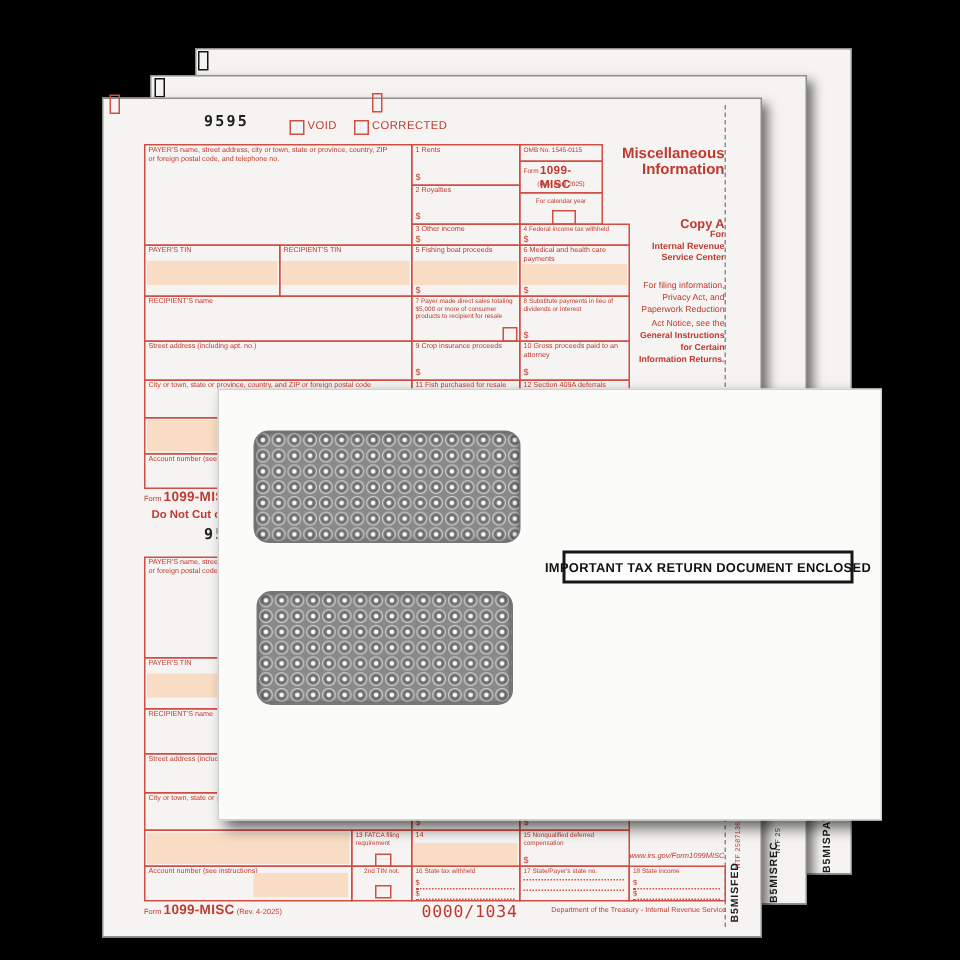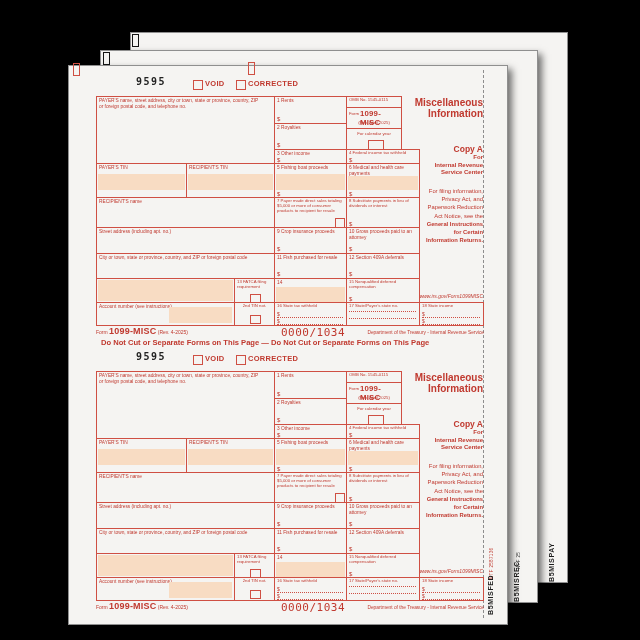--- a/index.html
+++ b/index.html
@@ -22,21 +22,21 @@
   .c{position:absolute;border:1px solid var(--redb);box-sizing:border-box;background:transparent;}
   .t{position:absolute;left:2px;top:1px;right:2px;font-size:4.8px;line-height:5.5px;}
   .tt{font-size:4.3px;line-height:4.9px;}
   .band{position:absolute;background:var(--shade);}
   .chk{position:absolute;border:1px solid var(--redb);background:transparent;}
   .dol{position:absolute;font-size:6px;line-height:6px;}
   .amt{position:absolute;left:2px;font-size:5px;line-height:6px;border-bottom:1px dotted var(--redb);}
   .h-code{position:absolute;left:40px;top:0;font-family:"DejaVu Sans Mono",monospace;font-size:10px;
           font-weight:bold;color:#222;letter-spacing:1.5px;}
   .h-chk{position:absolute;top:4px;width:8px;height:8px;border:1px solid var(--redb);}
-  .h-lbl{position:absolute;top:3px;font-size:7.5px;font-weight:bold;letter-spacing:.3px;text-align:center;}
+  .h-lbl{position:absolute;top:3px;font-size:7.5px;font-weight:normal;letter-spacing:.3px;text-align:center;}
   .omb-fw{position:absolute;left:2px;top:3px;font-size:4.3px;}
   .omb-fn{position:absolute;left:13px;top:1px;font-size:7.8px;font-weight:bold;letter-spacing:.2px;}
   .omb-rev{position:absolute;left:0;right:0;top:12px;text-align:center;font-size:4.3px;}
   .omb-cal{position:absolute;left:0;right:0;top:2px;text-align:center;font-size:4.3px;}
   .yearbox{position:absolute;left:21px;top:11px;width:14px;height:8px;border:1px solid var(--redb);}
   .mtitle{position:absolute;left:287px;top:22px;width:100px;text-align:right;
           font-weight:bold;font-size:10px;line-height:10.5px;}
   .mcopy{position:absolute;left:305px;top:69px;width:82px;text-align:right;font-weight:bold;}
   .mcopy .ca{display:block;font-size:8.5px;line-height:9px;}
   .mcopy .ln{display:block;font-size:6px;line-height:7.5px;}
@@ -402,14 +402,21 @@
     </div>
     <div class="f-code">0000/1034</div>
     <div class="f-dept">Department of the Treasury - Internal Revenue Service</div>
   </div>
 </div>
     <div class="donotcut">Do Not Cut or Separate Forms on This Page — Do Not Cut or Separate Forms on This Page</div>
     <div class="vlabel vntf redtxt" style="left:420px;top:513px">NTF 2587136</div>
     <div class="vlabel vcode" style="left:418px;top:549px">B5MISFED</div>
   </div>
 
+  <div id="envelope">
+    <div class="window" style="left:23px;top:27px;width:178px;height:75px"></div>
+    <div class="window" style="left:25px;top:134px;width:171px;height:76px"></div>
+    <div id="notice">
+      <span>IMPORTANT TAX RETURN DOCUMENT ENCLOSED</span>
+    </div>
+  </div>
 
 </div>
 
 </body></html>

